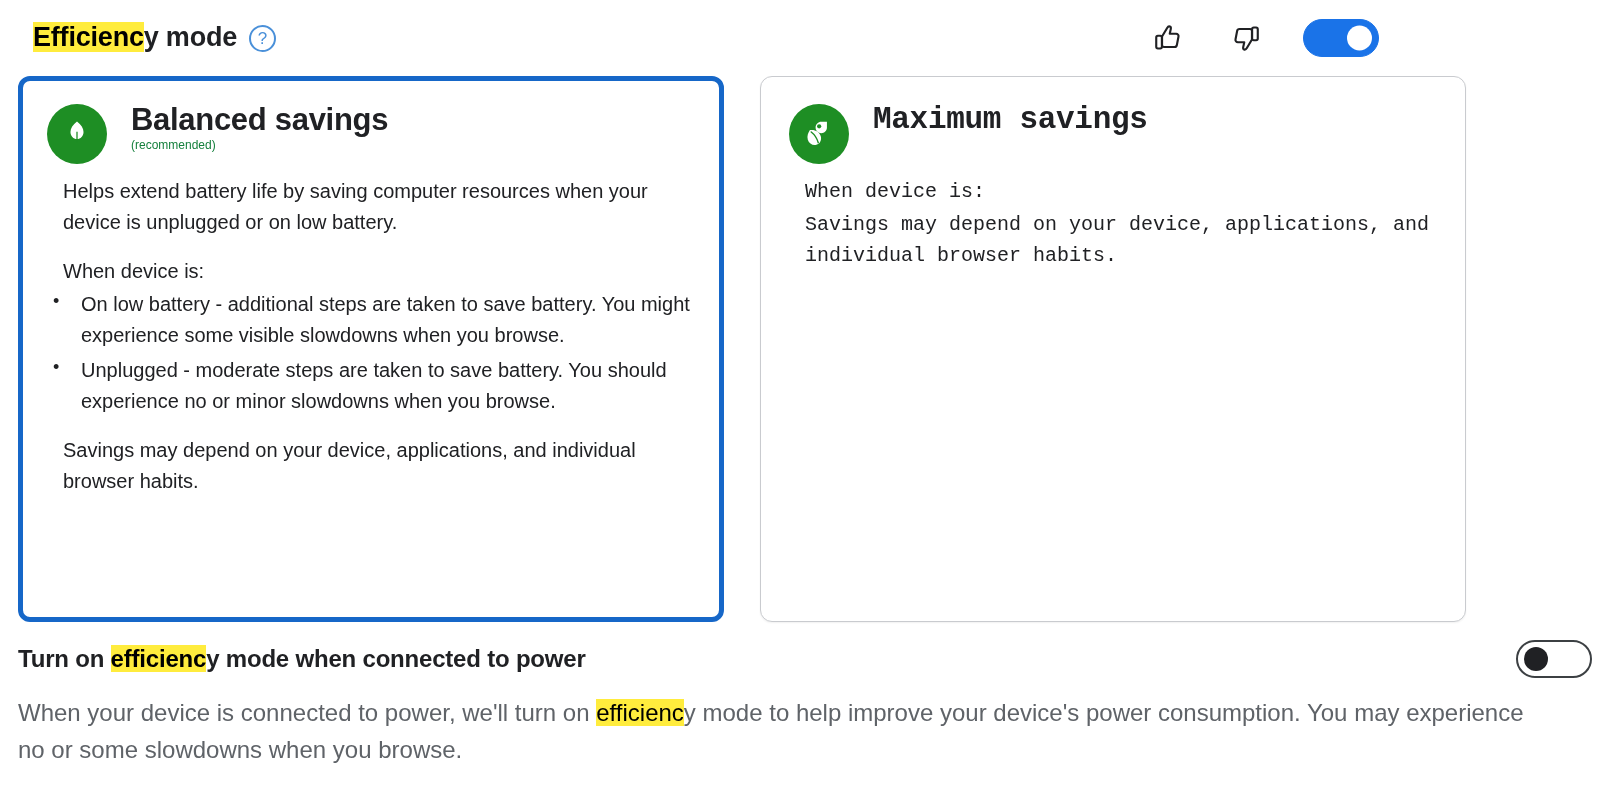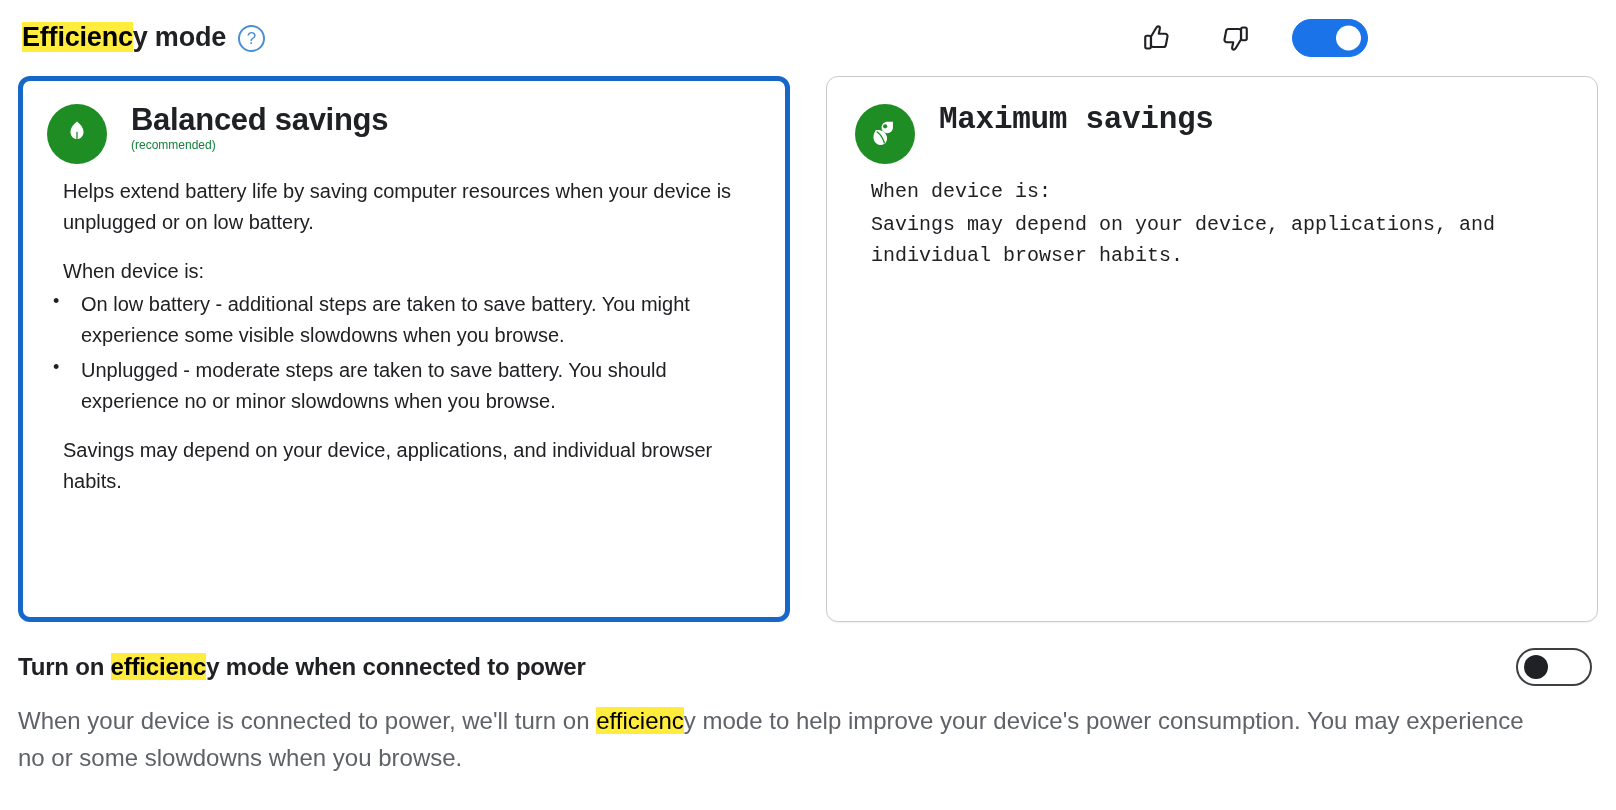--- a/index.html
+++ b/index.html
@@ -19,21 +19,21 @@
   .page {
     position: relative;
     width: 1616px;
     height: 810px;
     box-sizing: border-box;
   }
 
   
   .header-row {
     position: absolute;
-    left: 4px; top: 0;
+    left: 15px; top: 0;
     width: 1388px;
     height: 76px;
     display: flex;
     align-items: center;
   }
   .header-left {
     display: flex;
     align-items: center;
     padding-left: 18px;
     gap: 12px;
@@ -130,21 +130,21 @@
     border-radius: 50%;
     background: #202124;
   }
   .toggle-left-margin { margin-left: 30px; }
 
   
   .cards {
     position: absolute;
     left: 18px;
     top: 76px;
-    width: 1580px;
+    width: 1448px;
     display: flex;
     gap: 36px;
   }
   .card {
     box-sizing: border-box;
     width: 772px;
     min-height: 546px;
     border-radius: 12px;
     background: #ffffff;
     padding: 24px 28px 24px 28px;
@@ -219,21 +219,20 @@
     position: absolute;
     left: 0;
     top: 640px;
     width: 1616px;
     padding: 0 24px 0 18px;
     box-sizing: border-box;
   }
   .bottom-row {
     display: flex;
     align-items: center;
-    margin-top: 8px;
   }
   .bottom-title {
     font-size: 24px;
     font-weight: bold;
     letter-spacing: -0.2px;
     line-height: 1.2;
   }
   .bottom-toggle-wrap { margin-left: auto; }
   .bottom-desc {
     margin-top: 16px;

